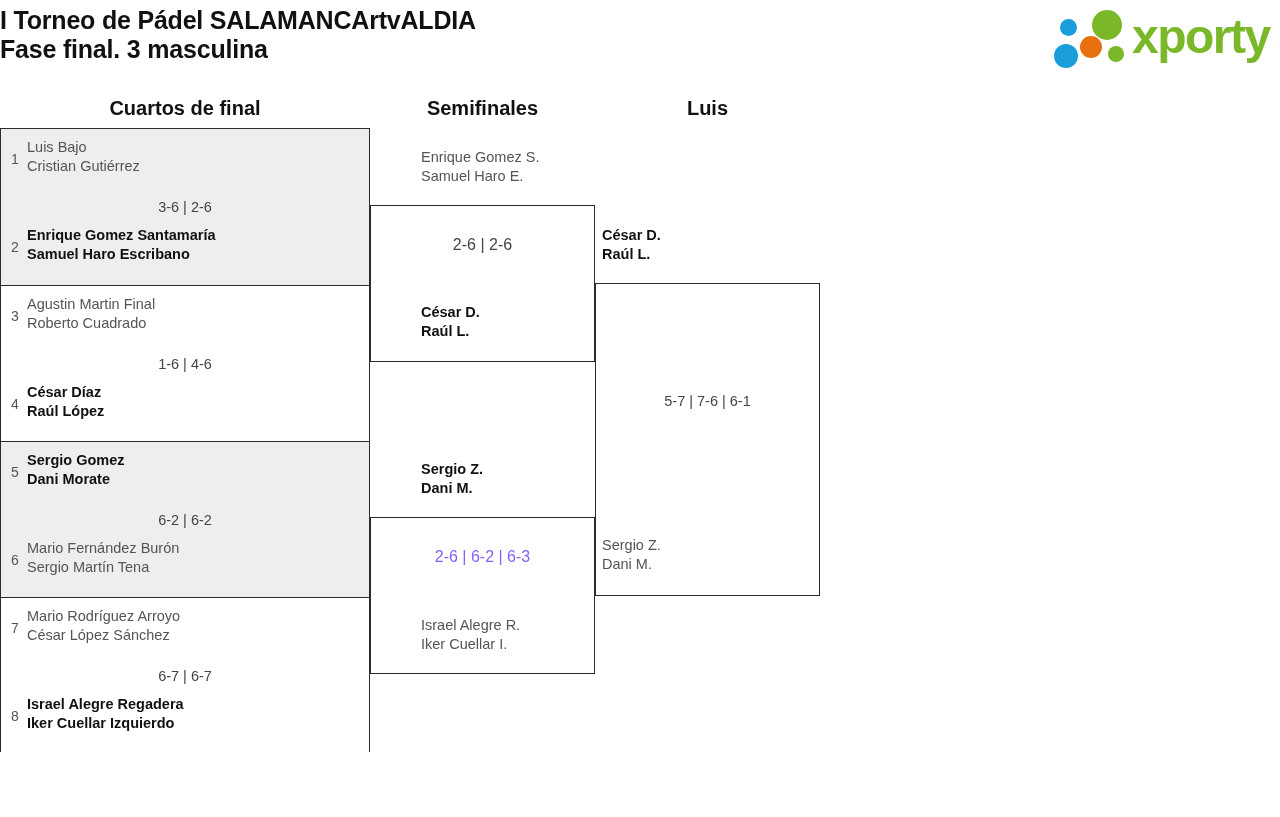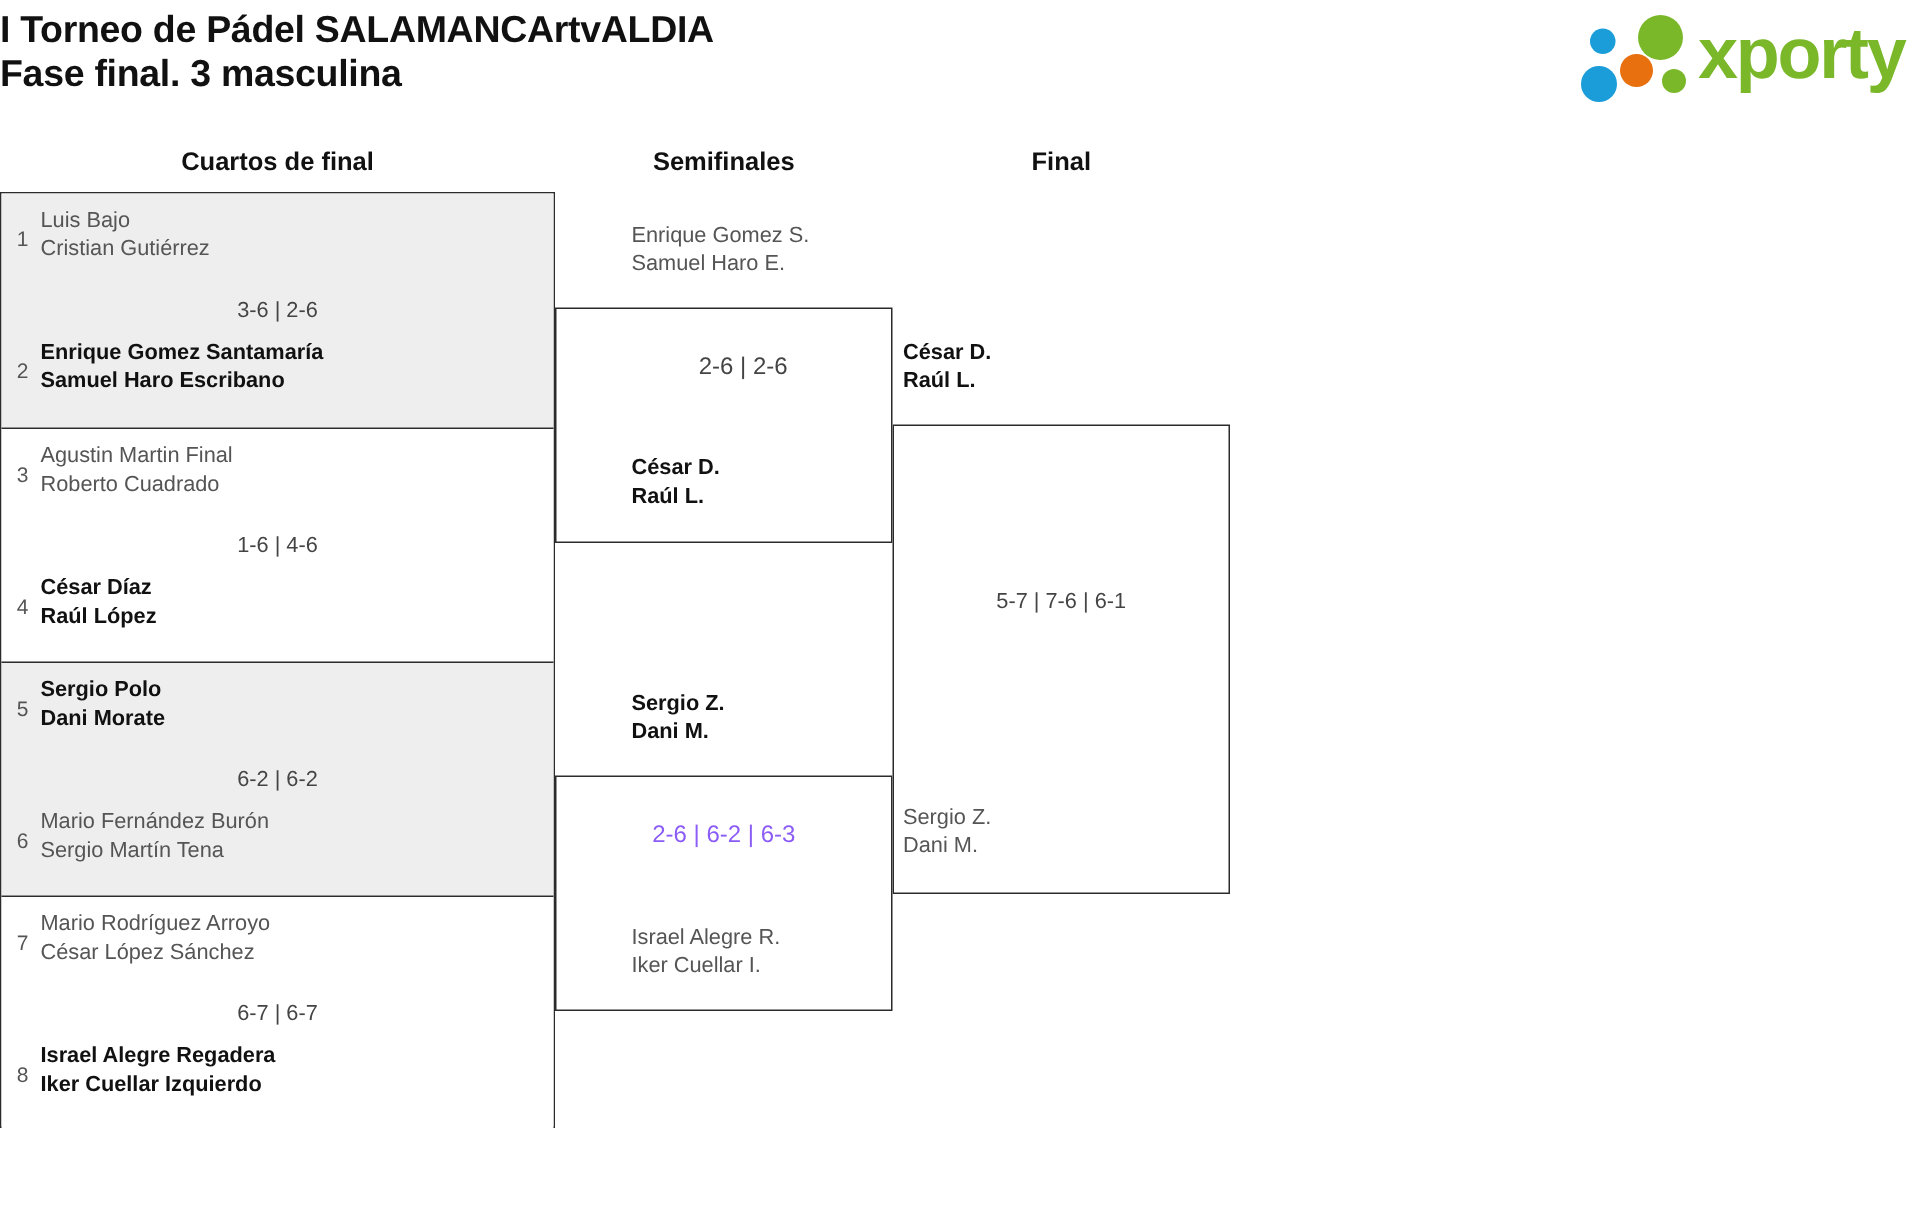--- a/index.html
+++ b/index.html
@@ -64,21 +64,21 @@
     font-size: 48px;
     font-weight: bold;
     color: #7ab82a;
     letter-spacing: -1.5px;
     line-height: 58px;
   }
 
   
   .round-header {
     position: absolute;
-    font-size: 17px;
+    font-size: 20px;
     font-weight: bold;
     color: #111111;
     text-align: center;
     top: 96px;
     height: 24px;
     line-height: 24px;
   }
   .rh-0 { left: 0px;   width: 370px; }
   .rh-1 { left: 370px; width: 225px; }
   .rh-2 { left: 595px; width: 225px; }
@@ -177,21 +177,21 @@
     font-size: 14.5px;
     line-height: 18.5px;
   }
   .r2-team .nm { display: block; white-space: nowrap; margin-left: 44px; }
   .r2-team.winner { color: #111111; font-weight: bold; }
   .r2-team.loser  { color: #555555; font-weight: normal; }
   .r2-t0a { top: 148px; }
   .r2-t0b { top: 303px; }
   .r2-t1a { top: 460px; }
   .r2-t1b { top: 616px; }
-  .r2-s0 { position: absolute; left: 370px; width: 225px; text-align: center; top: 236px; color: #444444; line-height: 18px; padding-left: 13px; }
+  .r2-s0 { position: absolute; left: 370px; width: 225px; text-align: center; top: 236px; color: #444444; line-height: 18px; }
   .r2-s1 { position: absolute; left: 370px; width: 225px; text-align: center; top: 548px; color: #8b5cf6; line-height: 18px; }
 
   
   .r3-box {
     position: absolute;
     left: 595px;
     top: 283px;
     width: 225px;
     height: 313px;
     border: 1px solid #2b2b2b;
@@ -237,21 +237,21 @@
       <span class="logo-dot dot-blue-lg"></span>
       <span class="logo-dot dot-green-lg"></span>
       <span class="logo-dot dot-green-sm"></span>
     </div>
     <div class="logo-word">xporty</div>
   </div>
 </div>
 
 <div class="round-header rh-0">Cuartos de final</div>
 <div class="round-header rh-1">Semifinales</div>
-<div class="round-header rh-2">Final</div>
+<div class="round-header rh-2">Luis</div>
 
 <div class="bracket">
 
   <div class="r1-box">
 
     <div class="r1-match shaded r1-m0">
       <div class="team team-top loser">
         <span class="seed">1</span>
         <span class="names">
           <span class="nm">Luis Bajo</span>
@@ -283,21 +283,21 @@
           <span class="nm">César Díaz</span>
           <span class="nm">Raúl López</span>
         </span>
       </div>
     </div>
 
     <div class="r1-match shaded r1-m2">
       <div class="team team-top winner">
         <span class="seed">5</span>
         <span class="names">
-          <span class="nm">Sergio Polo</span>
+          <span class="nm">Sergio Gomez</span>
           <span class="nm">Dani Morate</span>
         </span>
       </div>
       <div class="score r1-score">6-2 | 6-2</div>
       <div class="team team-bottom loser">
         <span class="seed">6</span>
         <span class="names">
           <span class="nm">Mario Fernández Burón</span>
           <span class="nm">Sergio Martín Tena</span>
         </span>

